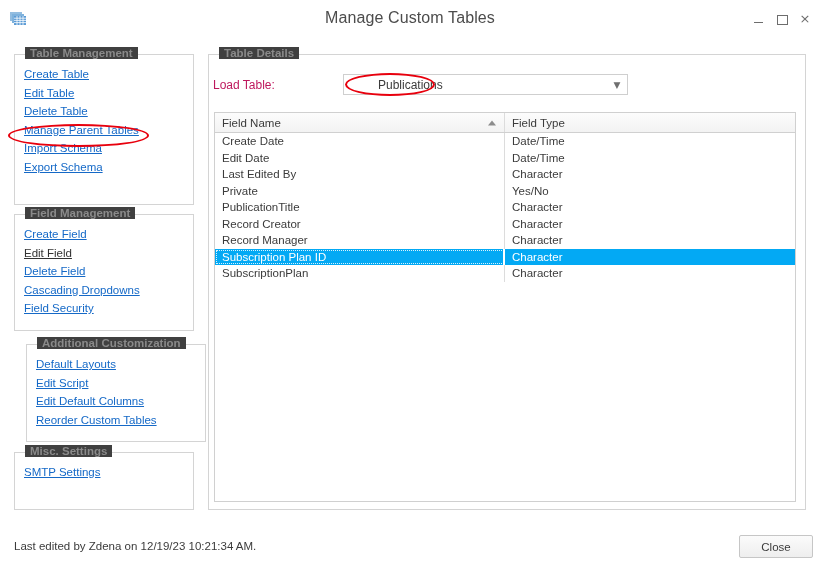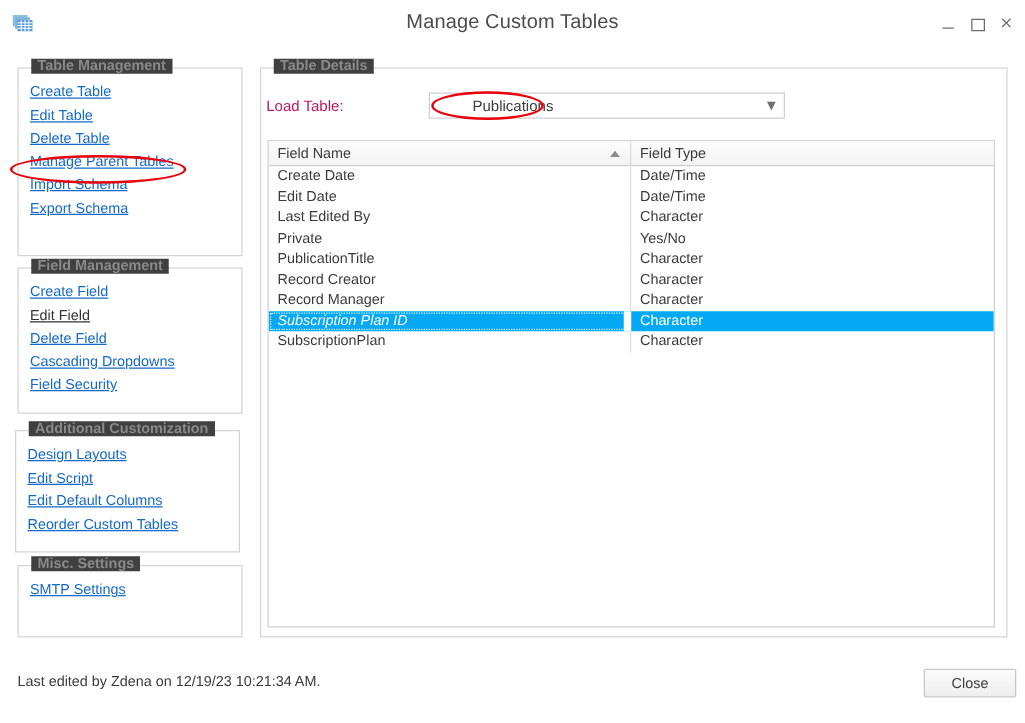--- a/index.html
+++ b/index.html
@@ -186,22 +186,21 @@
     height: 100%;
     display: flex;
     align-items: center;
   }
   .grid-row .td.c1 { border-right: 1px solid #dcdcdc; }
   .grid-row.selected { background: #03a9f4; }
   .grid-row.selected .td { color: #ffffff; }
   .grid-row.selected .td.c1 {
     outline: 1px dotted rgba(255,255,255,.85);
     outline-offset: -2px;
-    border-right: 6px solid #ffffff;
-    font-style: italic;
+    border-right: 2px solid #ffffff;
   }
 
   
   .footer-note {
     position: absolute;
     font-size: 11.5px;
     color: #3b3b3b;
     white-space: nowrap;
   }
   .btn {
@@ -270,24 +269,24 @@
     <div class="gb-title">Field Management</div>
     <div class="linklist">
       <span class="linkitem">Create Field</span>
       <span class="linkitem dark">Edit Field</span>
       <span class="linkitem">Delete Field</span>
       <span class="linkitem">Cascading Dropdowns</span>
       <span class="linkitem">Field Security</span>
     </div>
   </div>
 
-  <div class="groupbox" style="left:12px; top:344px; width:180px; height:98px;">
+  <div class="groupbox" style="left:26px; top:344px; width:180px; height:98px;">
     <div class="gb-title">Additional Customization</div>
     <div class="linklist">
-      <span class="linkitem">Design Layouts</span>
+      <span class="linkitem">Default Layouts</span>
       <span class="linkitem">Edit Script</span>
       <span class="linkitem">Edit Default Columns</span>
       <span class="linkitem">Reorder Custom Tables</span>
     </div>
   </div>
 
   <div class="groupbox" style="left:14px; top:452px; width:180px; height:58px;">
     <div class="gb-title">Misc. Settings</div>
     <div class="linklist">
       <span class="linkitem">SMTP Settings</span>

